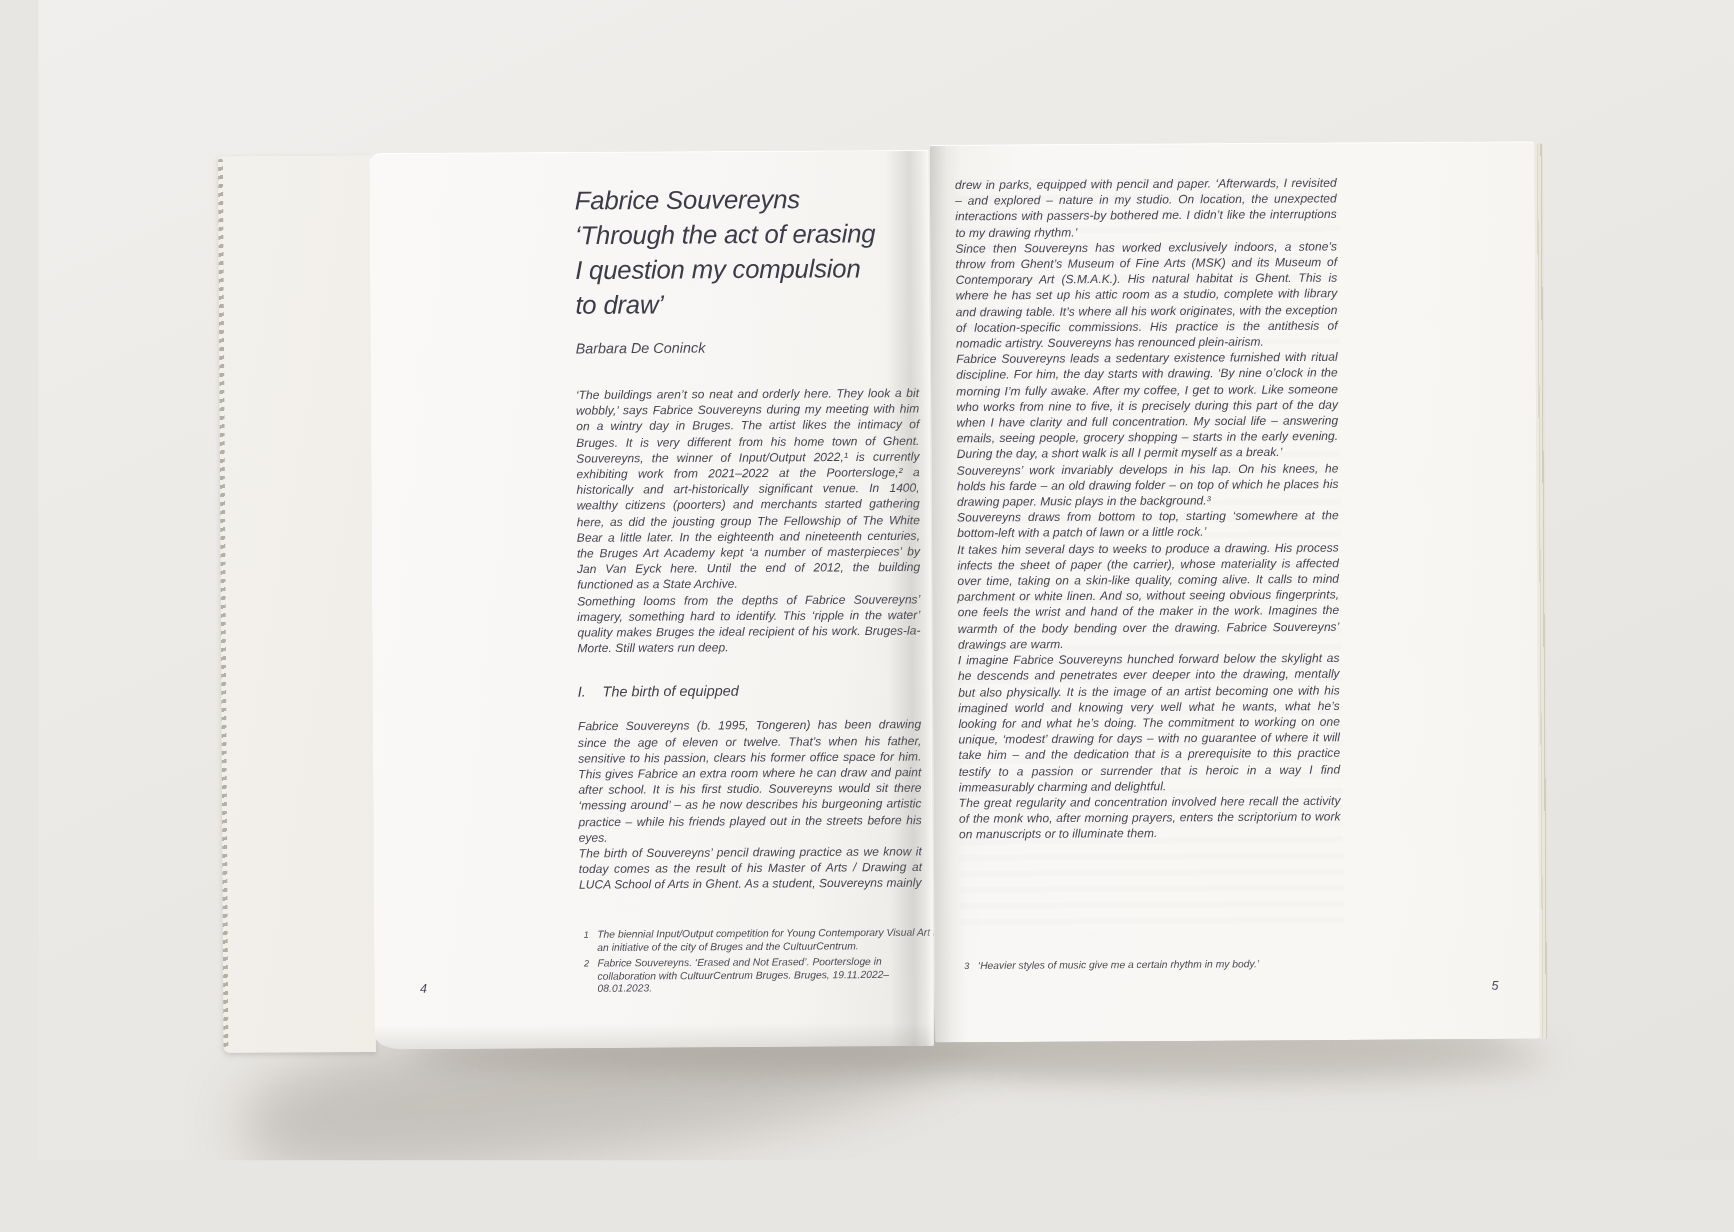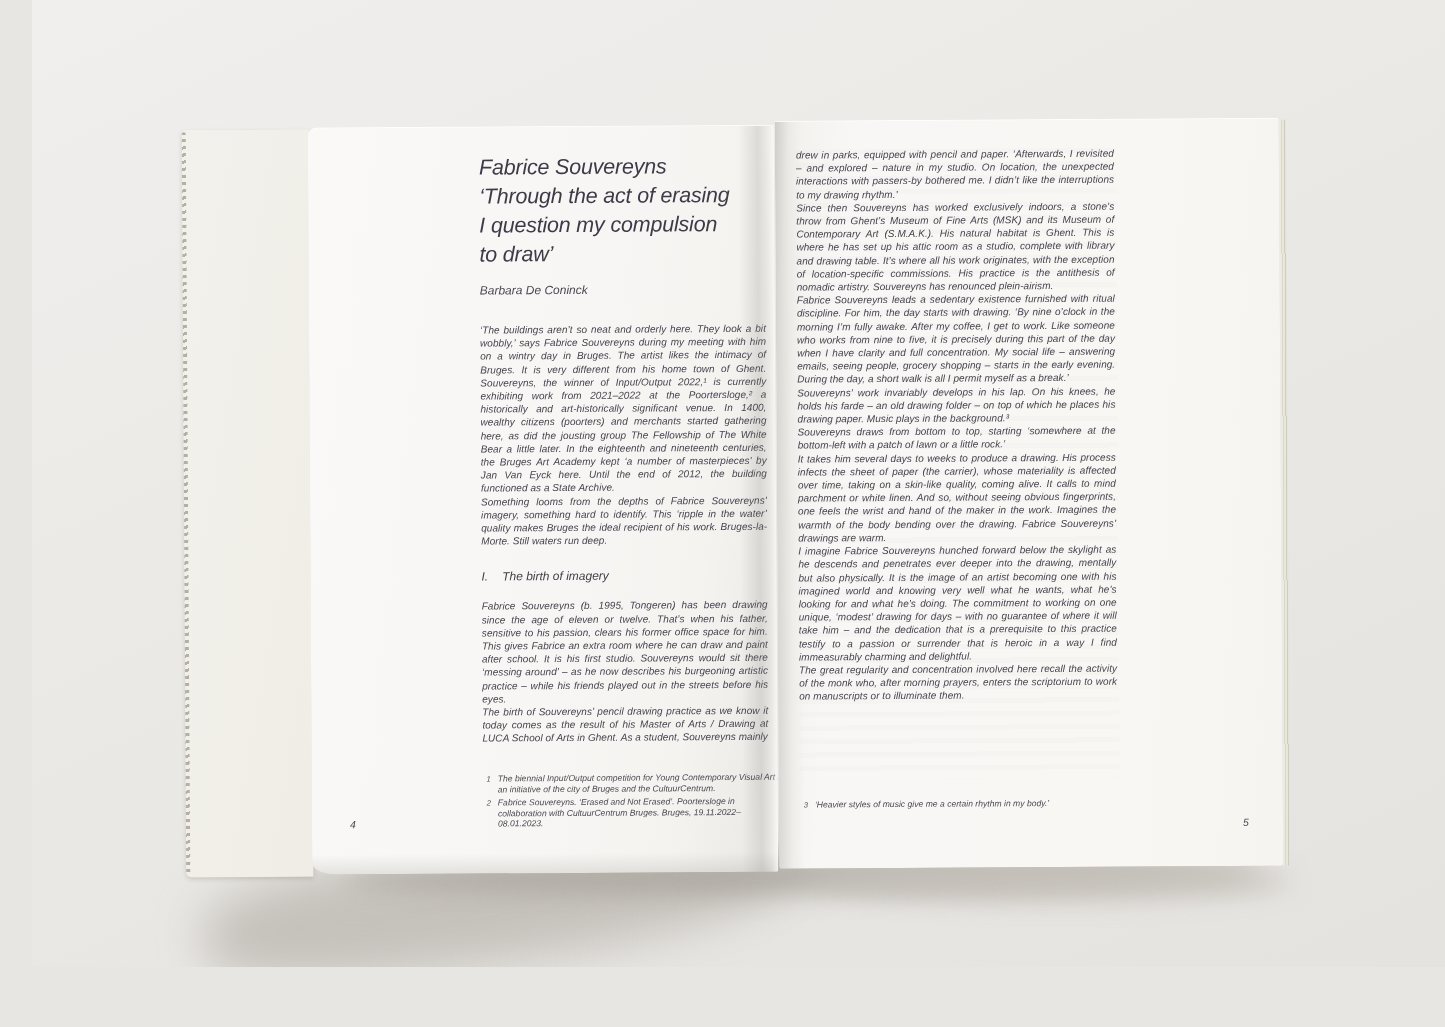--- a/index.html
+++ b/index.html
@@ -124,21 +124,21 @@
 ‘Through the act of erasing
 I question my compulsion
 to draw’</h1>
         <div class="byline">Barbara De Coninck</div>
         <div class="body">
             <p>‘The buildings aren’t so neat and orderly here. They look a bit wobbly,’ says Fabrice Souvereyns during my meeting with him on a wintry day in Bruges. The artist likes the intimacy of Bruges. It is very different from his home town of Ghent. Souvereyns, the winner of Input/Output 2022,¹ is currently exhibiting work from 2021–2022 at the Poortersloge,² a historically and art-historically significant venue. In 1400, wealthy citizens (poorters) and merchants started gathering here, as did the jousting group The Fellowship of The White Bear a little later. In the eighteenth and nineteenth centuries, the Bruges Art Academy kept ‘a number of masterpieces’ by Jan Van Eyck here. Until the end of 2012, the building functioned as a State Archive.</p>
             <p>Something looms from the depths of Fabrice Souvereyns’ imagery, something hard to identify. This ‘ripple in the water’ quality makes Bruges the ideal recipient of his work. Bruges-la-Morte. Still waters run deep.</p>
           </div>
         <div class="sec-head">
           <span>I.</span>
-          <span>The birth of imagery</span>
+          <span>The birth of equipped</span>
         </div>
         <div class="body">
             <p>Fabrice Souvereyns (b. 1995, Tongeren) has been drawing since the age of eleven or twelve. That’s when his father, sensitive to his passion, clears his former office space for him. This gives Fabrice an extra room where he can draw and paint after school. It is his first studio. Souvereyns would sit there ‘messing around’ – as he now describes his burgeoning artistic practice – while his friends played out in the streets before his eyes.</p>
             <p>The birth of Souvereyns’ pencil drawing practice as we know it today comes as the result of his Master of Arts / Drawing at LUCA School of Arts in Ghent. As a student, Souvereyns mainly</p>
           </div>
       </div>
       <div class="footnotes lp-foot">
         <div class="fn-row">
           <span class="fn-num">1</span>
           <span class="fn-text">The biennial Input/Output competition for Young Contemporary Visual Art is an initiative of the city of Bruges and the CultuurCentrum.</span>

